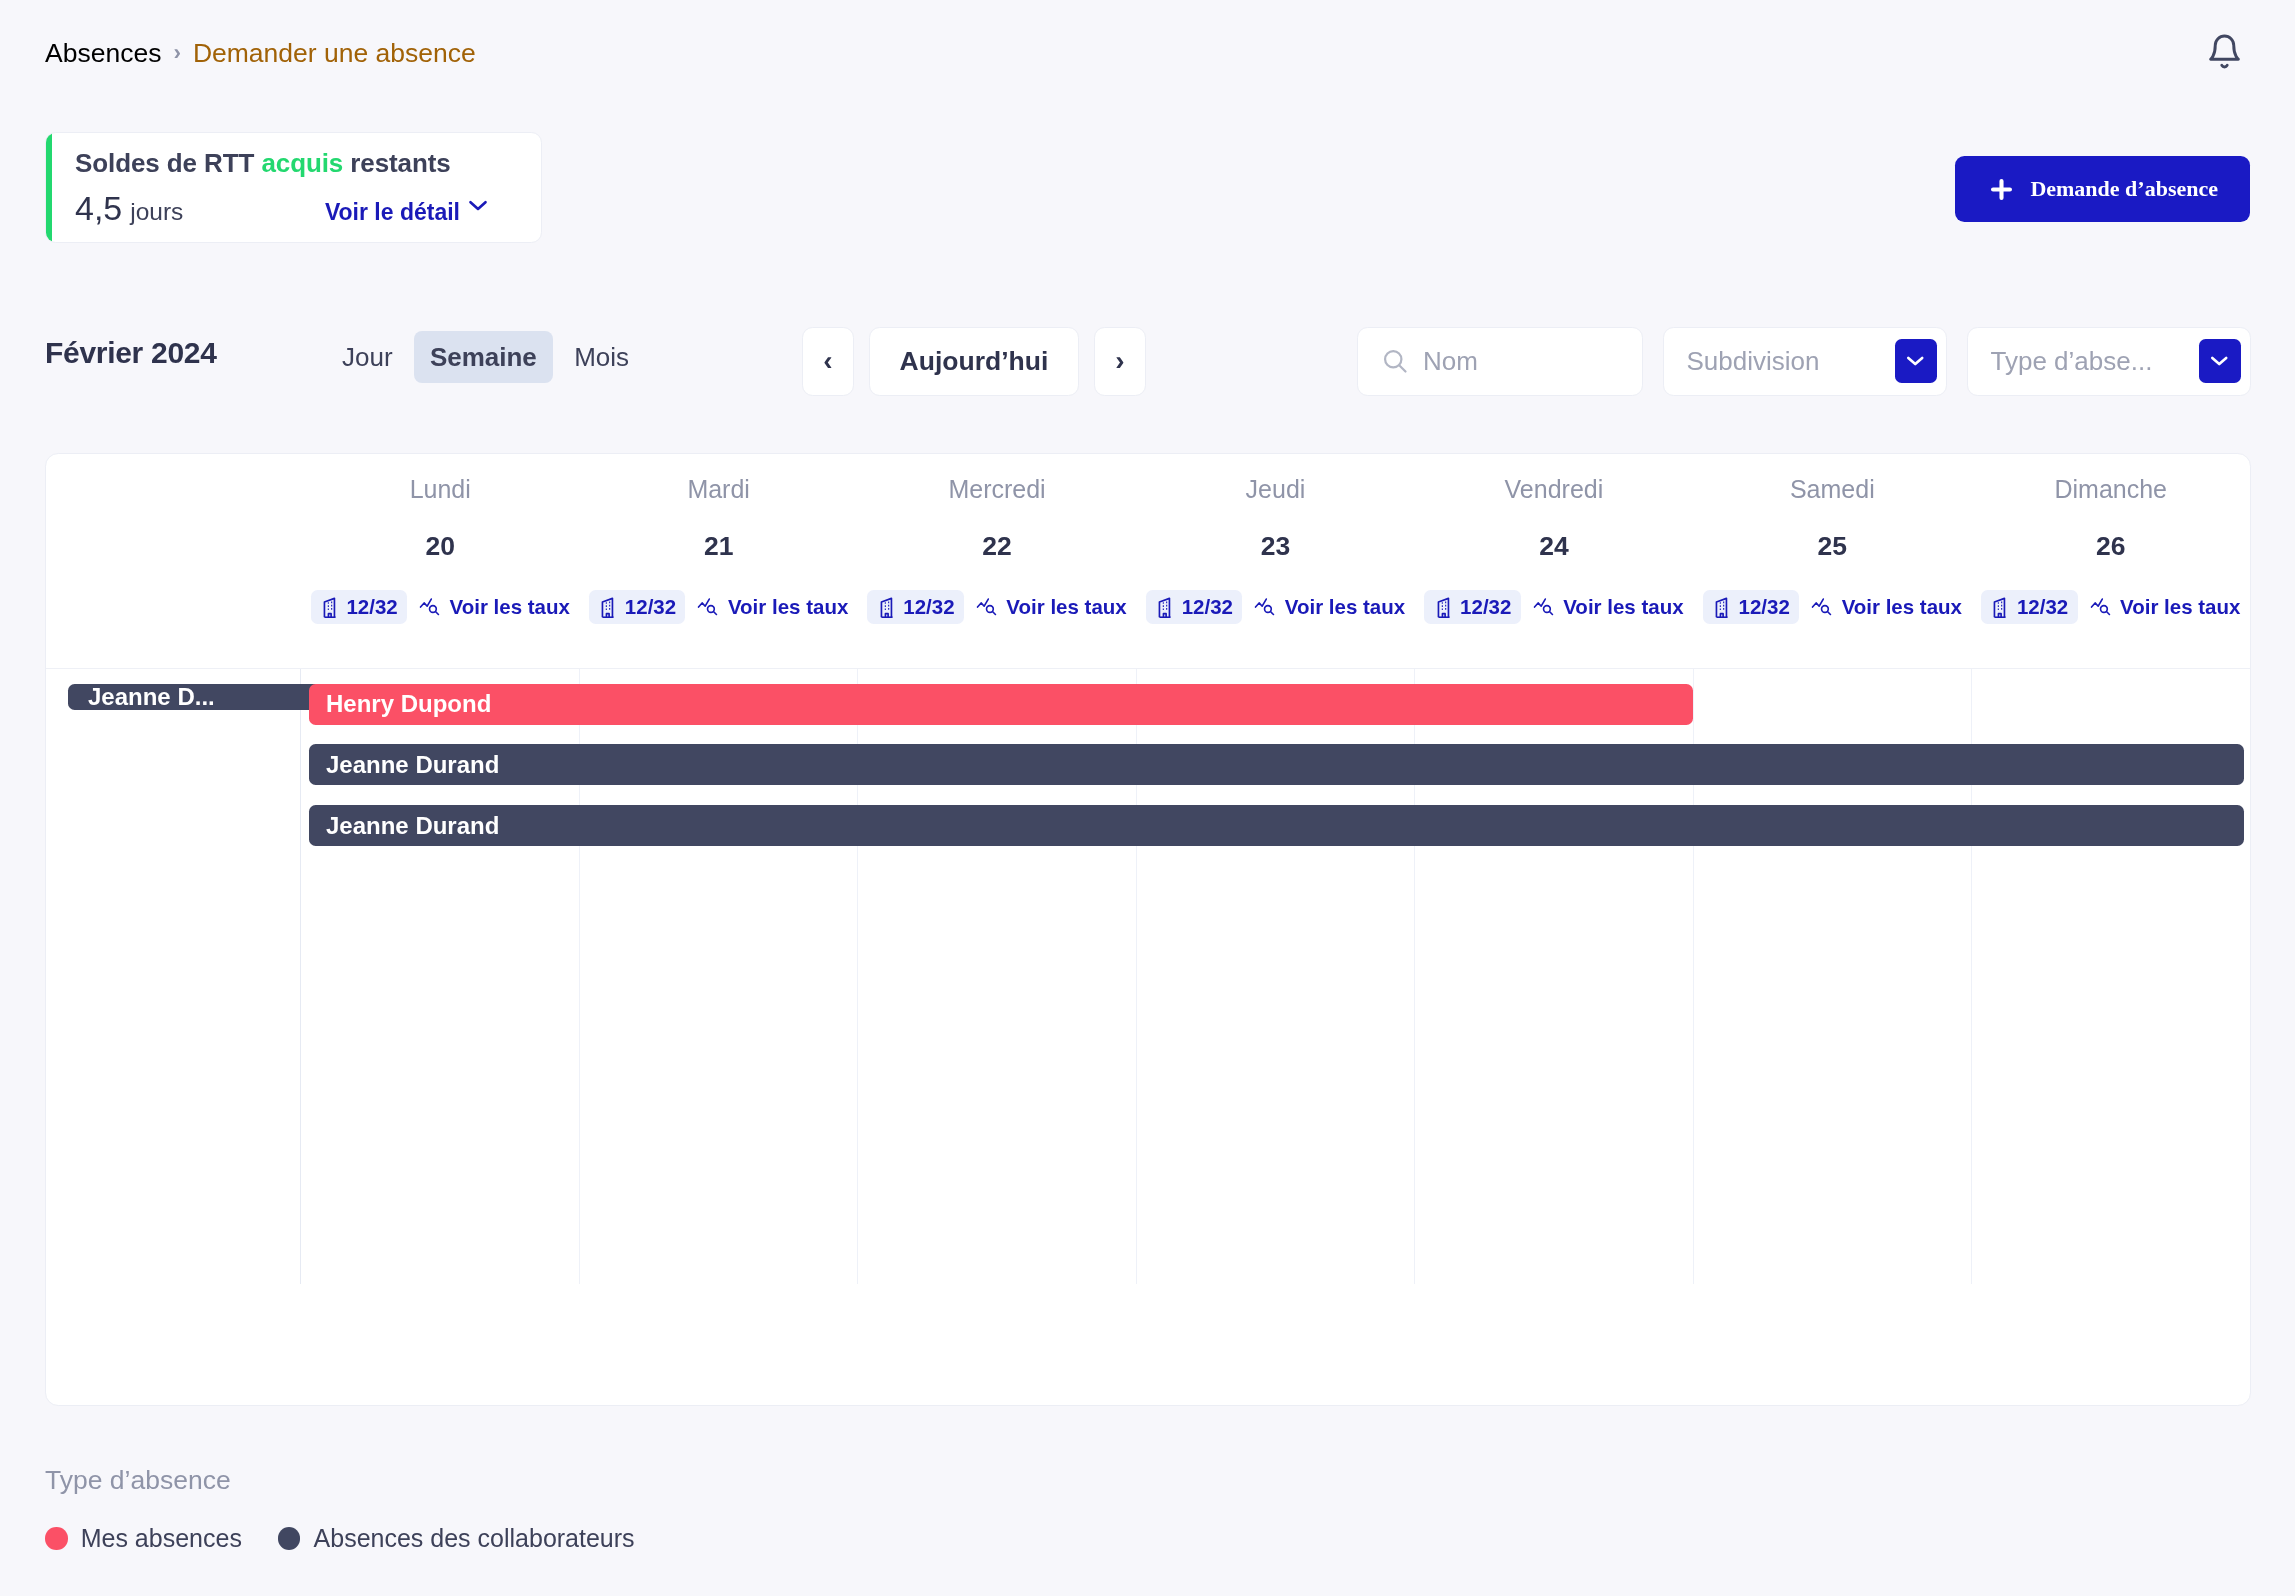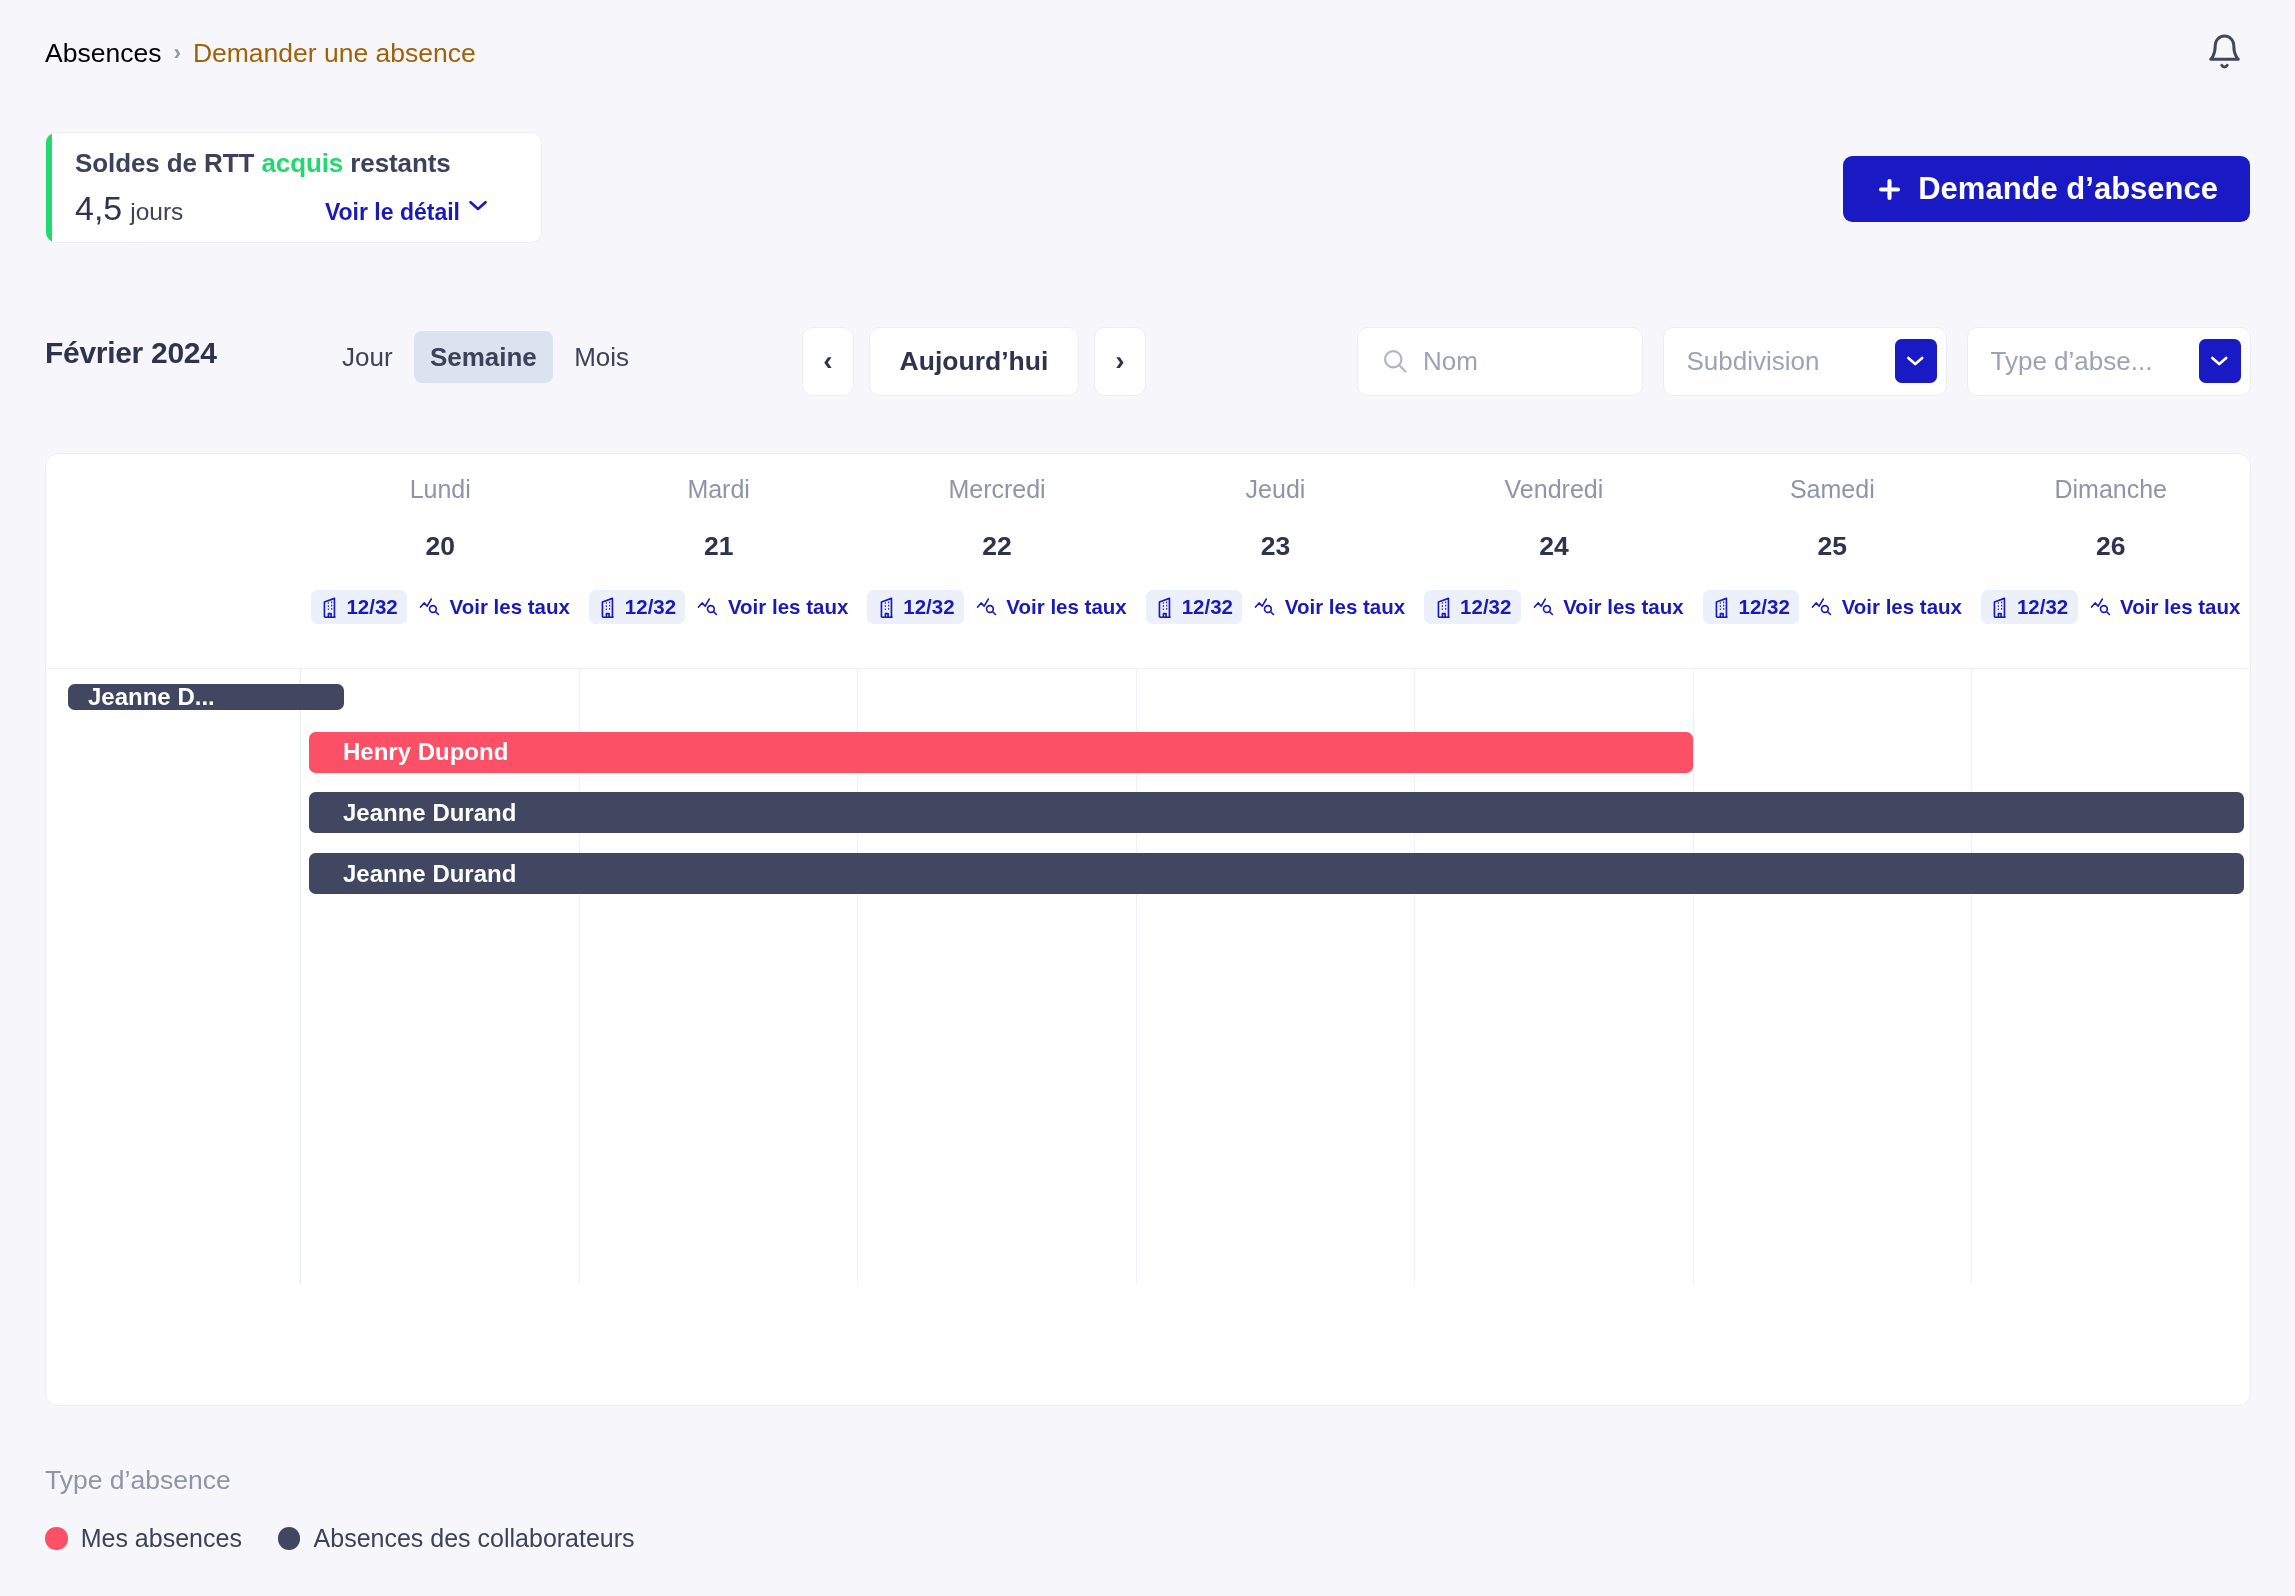--- a/index.html
+++ b/index.html
@@ -71,21 +71,21 @@
     position: absolute;
     right: 45px; top: 156px;
     height: 66px;
     background: #1a1ac4;
     border-radius: 9.3px;
     display: flex; align-items: center; justify-content: center;
     gap: 14.6px;
     padding: 0 32px;
     cursor: pointer;
   }
-  .cta-label { color: #ffffff; font-size: 31px; font-weight: 700; white-space: nowrap; }
+  .cta-label { color: #ffffff; font-size: 22px; font-weight: 700; white-space: nowrap; font-family: Liberation Serif, serif; }
 
   
   .toolbar { position: absolute; left: 45px; top: 318px; height: 79px; width: 2206px; }
 
   .month-title {
     position: absolute; left: 0; top: 18px;
     font-size: 30px; font-weight: 700; color: #2f334d;
     letter-spacing: -0.3px; white-space: nowrap;
   }
   .range-tabs { position: absolute; left: 281px; top: 13.2px; display: flex; align-items: center; gap: 5.3px; }
@@ -168,28 +168,27 @@
   .gl-first { width: 255px; flex: none; border-right: 1.3px solid #e6eaf3; height: 615px; }
   .gl-col { flex: 1 1 0; border-right: 1.3px solid #eef1f8; height: 615px; }
   .gl-col:last-child { border-right: none; }
 
   .bars { position: absolute; inset: 0; }
   .bar {
     position: absolute;
     height: 41px;
     border-radius: 6.6px;
     display: flex; align-items: center;
-    padding-left: 34px;
+    padding-left: 17px;
     color: #ffffff;
     font-size: 24px;
     font-weight: 700;
     white-space: nowrap;
     overflow: hidden;
     cursor: pointer;
-    margin-top: 48px;
   }
   .bar.mine { background: #fb5066; }
   .bar.collab { background: #414761; }
 
   
   .rail-pill {
     position: absolute;
     left: 22px; top: 14.6px;
     width: 276px; height: 26px;
     background: #414761;

